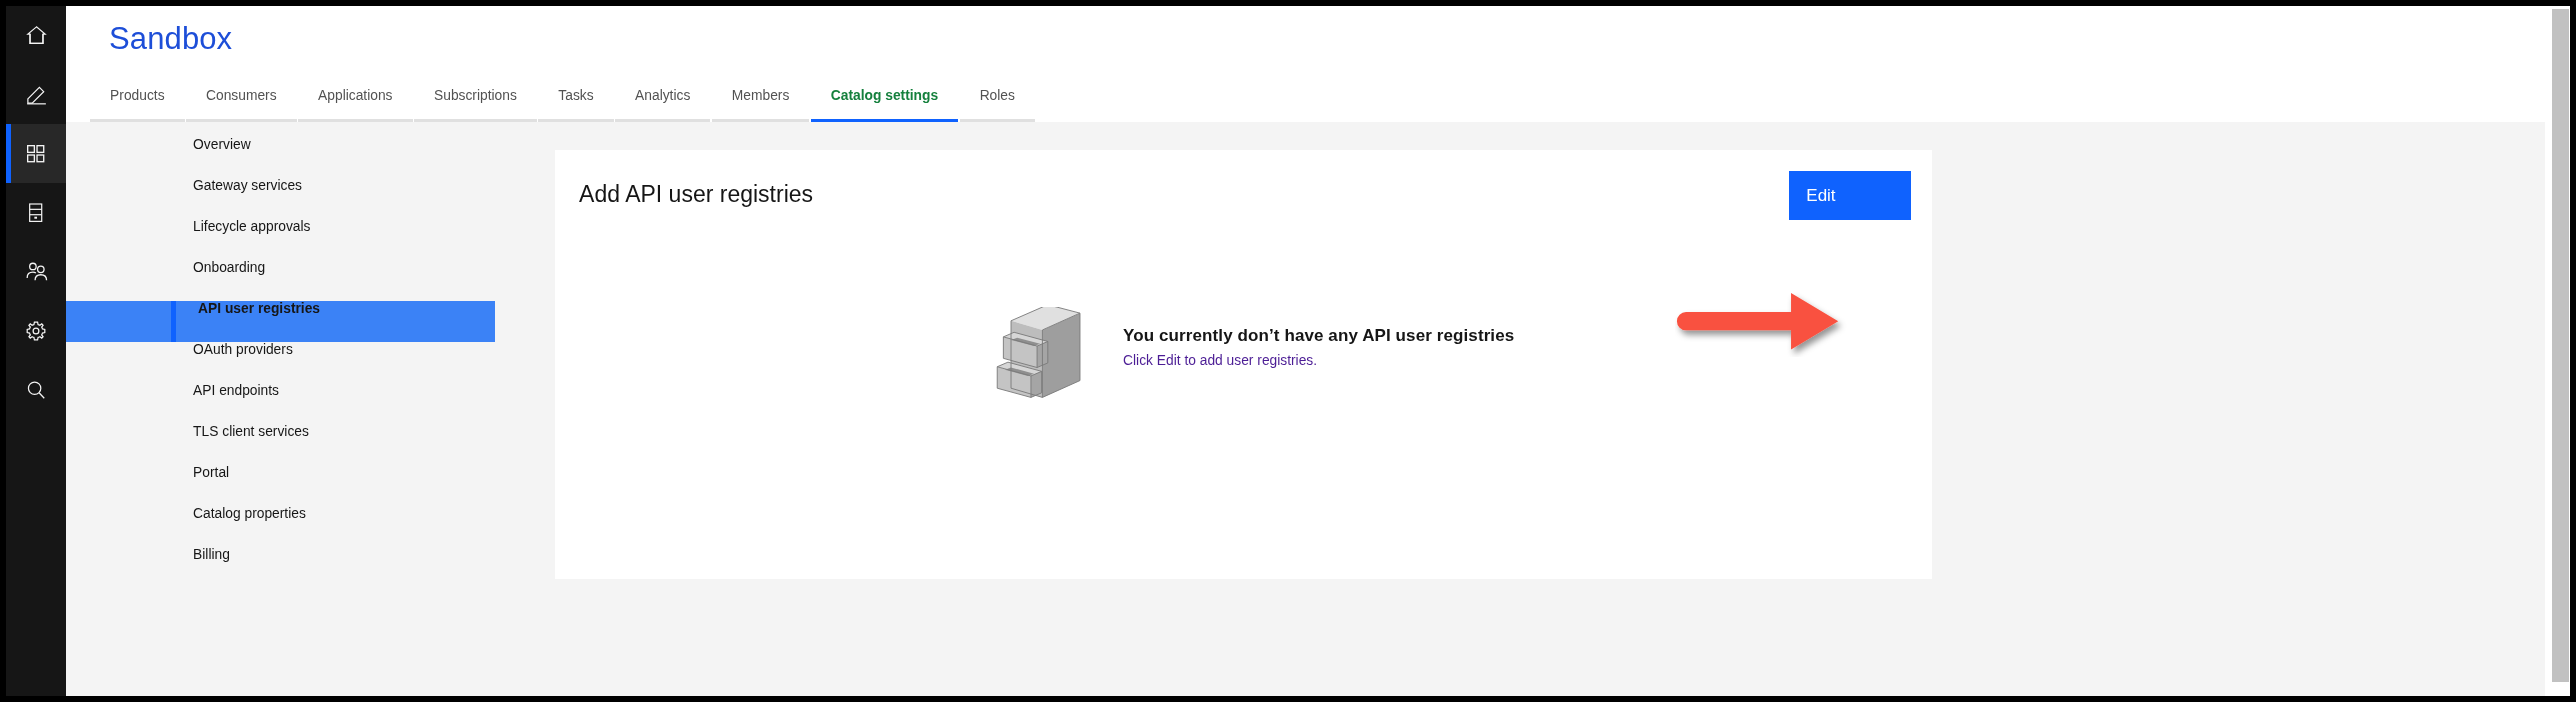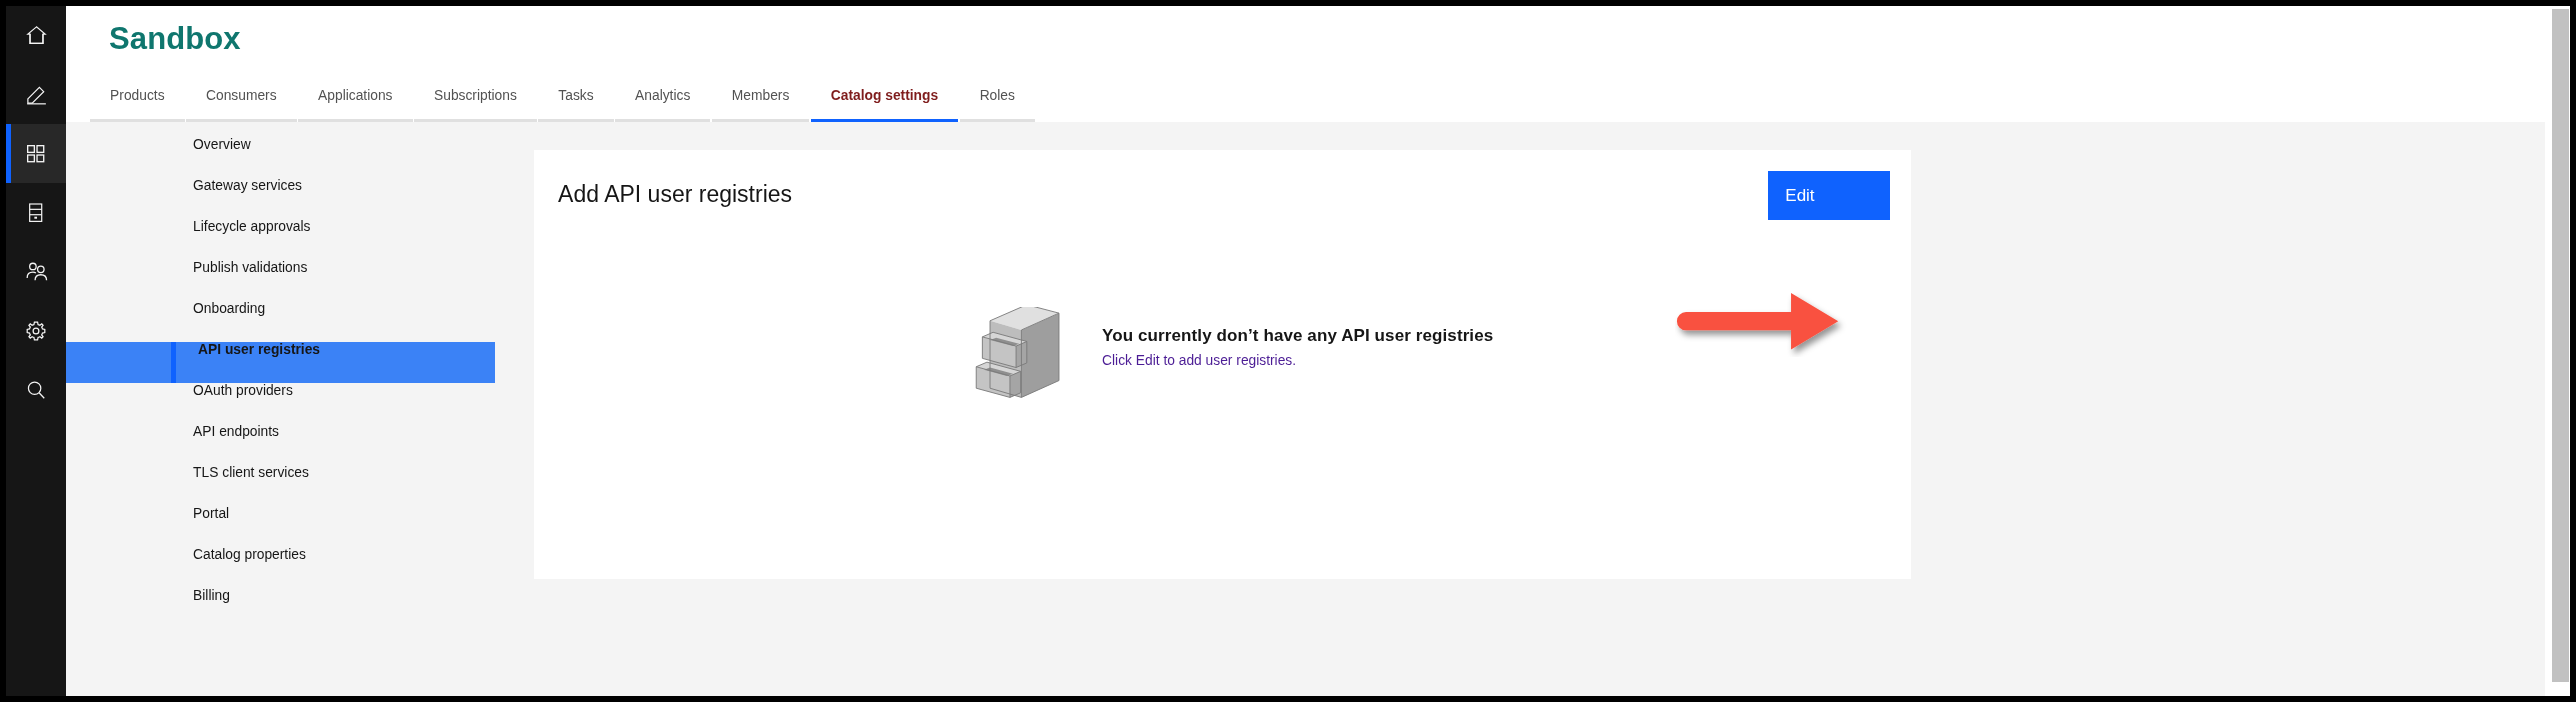--- a/index.html
+++ b/index.html
@@ -79,22 +79,22 @@
     width: 2503px;
     height: 116px;
     background: #ffffff;
   }
 
   #page-title {
     position: absolute;
     left: 43px;
     top: 13px;
     font-size: 31px;
-    font-weight: 700;
-    color: #0f766e;
+    font-weight: 400;
+    color: #1d4ed8;
     letter-spacing: 0.1px;
     line-height: 40px;
   }
 
   
   #tabbar {
     position: absolute;
     left: 24px;
     top: 73px;
     height: 44px;
@@ -113,21 +113,21 @@
   .tab .tab-label { display: block; padding-left: 20px; padding-right: 20px; }
   .tab::after {
     content: "";
     position: absolute;
     left: 0;
     bottom: 0;
     width: 100%;
     height: 3.8px;
     background: #e0e0e0;
   }
-  .tab.active { color: #7f1d1d; font-weight: 700; }
+  .tab.active { color: #15803d; font-weight: 700; }
   .tab.active::after { background: #0f62fe; }
 
   
   #content {
     position: absolute;
     left: 0;
     top: 116px;
     width: 2503px;
     height: 574px;
     background: #f4f4f4;
@@ -161,21 +161,21 @@
     left: 105px;
     top: 0;
     width: 4.6px;
     height: 41px;
     background: #0f62fe;
   }
 
   
   #card {
     position: absolute;
-    left: 468px;
+    left: 489px;
     top: 27.6px;
     width: 1377px;
     height: 429px;
     background: #ffffff;
   }
 
   #card-title {
     position: absolute;
     left: 24px;
     top: 29px;
@@ -386,23 +386,20 @@
           <div class="subnav-item">
             <span>Overview</span>
           </div>
           <div class="subnav-item">
             <span>Gateway services</span>
           </div>
           <div class="subnav-item">
             <span>Lifecycle approvals</span>
           </div>
           <div class="subnav-item">
-            <span>Publish validations</span>
-          </div>
-          <div class="subnav-item">
             <span>Onboarding</span>
           </div>
           <div class="subnav-item selected">
             <span>API user registries</span>
           </div>
           <div class="subnav-item">
             <span>OAuth providers</span>
           </div>
           <div class="subnav-item">
             <span>API endpoints</span>

